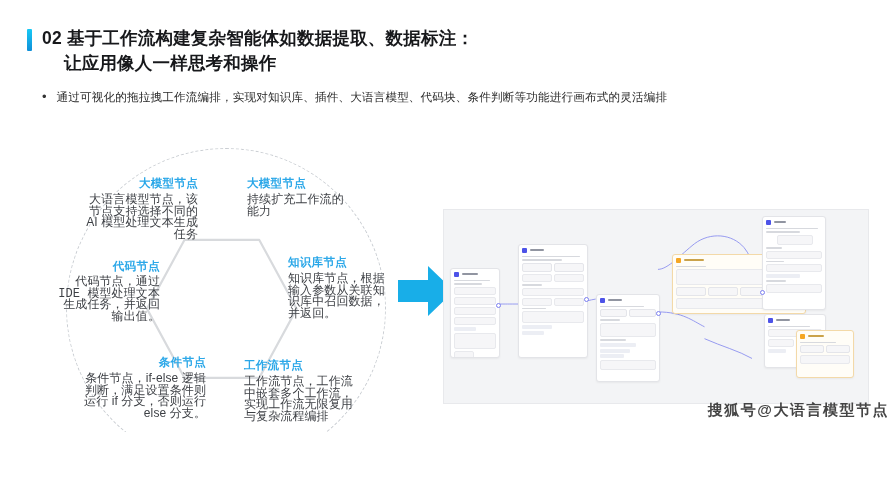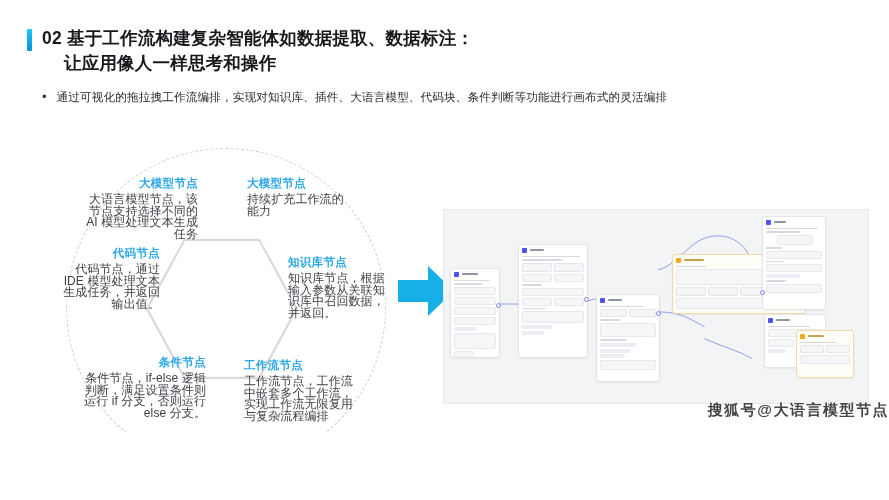--- a/index.html
+++ b/index.html
@@ -116,21 +116,21 @@
     line-height: 11.5px;
     letter-spacing: 0.1px;
   }
   .align-right { text-align: right; }
   .align-left  { text-align: left;  }
 
   
   #node-llm       { left: 22px;  top: 36px;  width: 118px; }
   #node-plugin    { left: 189px; top: 36px;  width: 104px; }
   #node-kb        { left: 230px; top: 115px; width: 108px; }
-  #node-code      { left: -3px;  top: 106px; width: 105px; }
+  #node-code      { left: -3px;  top: 119px; width: 105px; font-family: Liberation Mono, monospace; }
   #node-condition { left: 18px;  top: 215px; width: 130px; }
   #node-workflow  { left: 186px; top: 218px; width: 112px; }
 
   
   #arrow {
     position: absolute;
     left: 398px;
     top: 264px;
     width: 56px;
     height: 54px;

